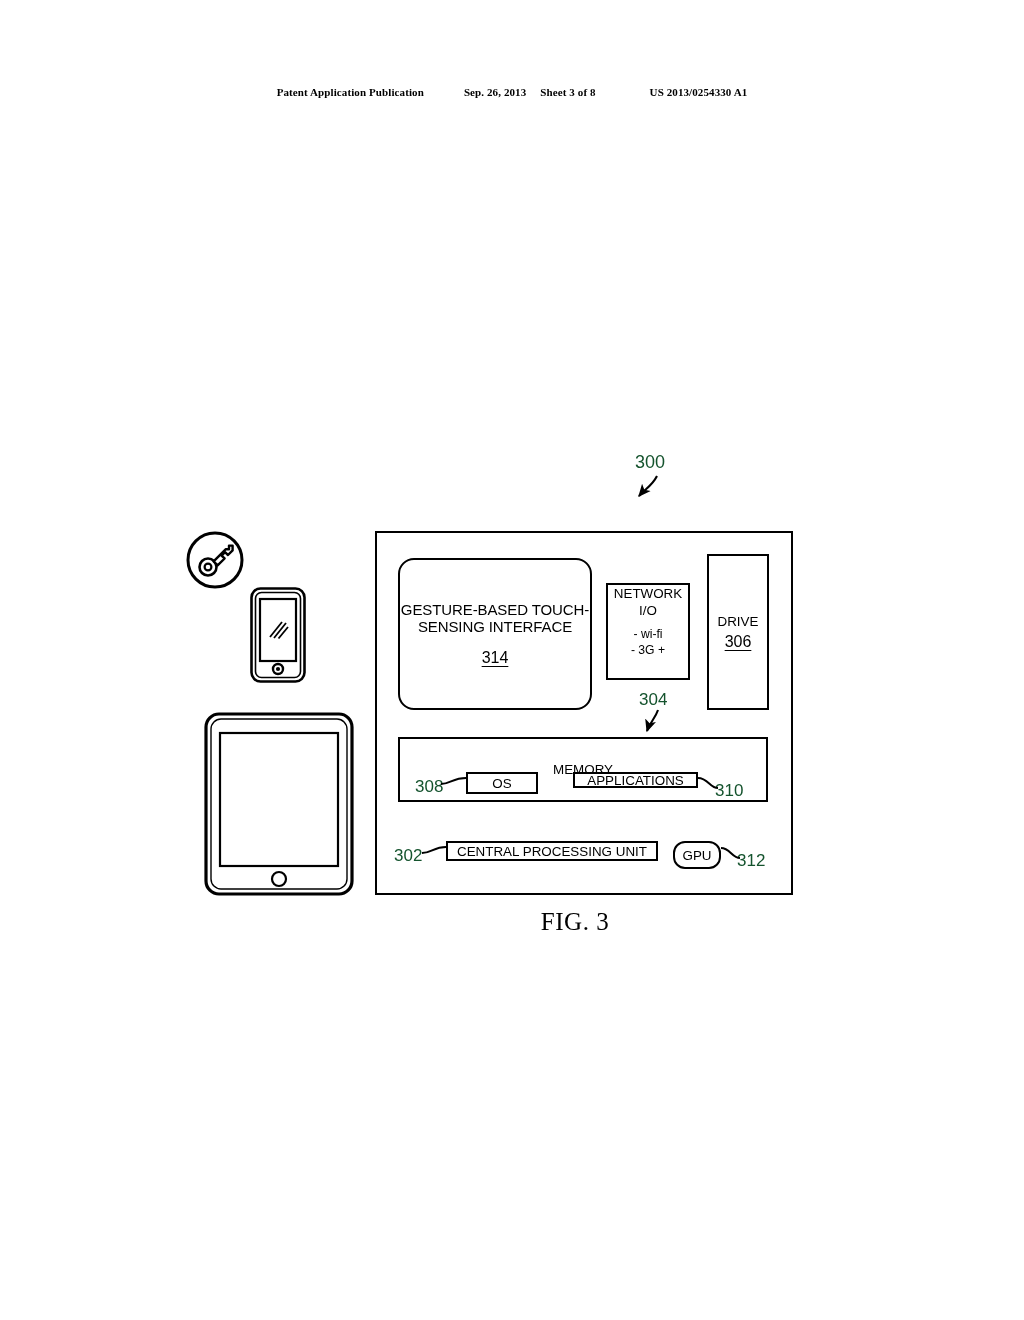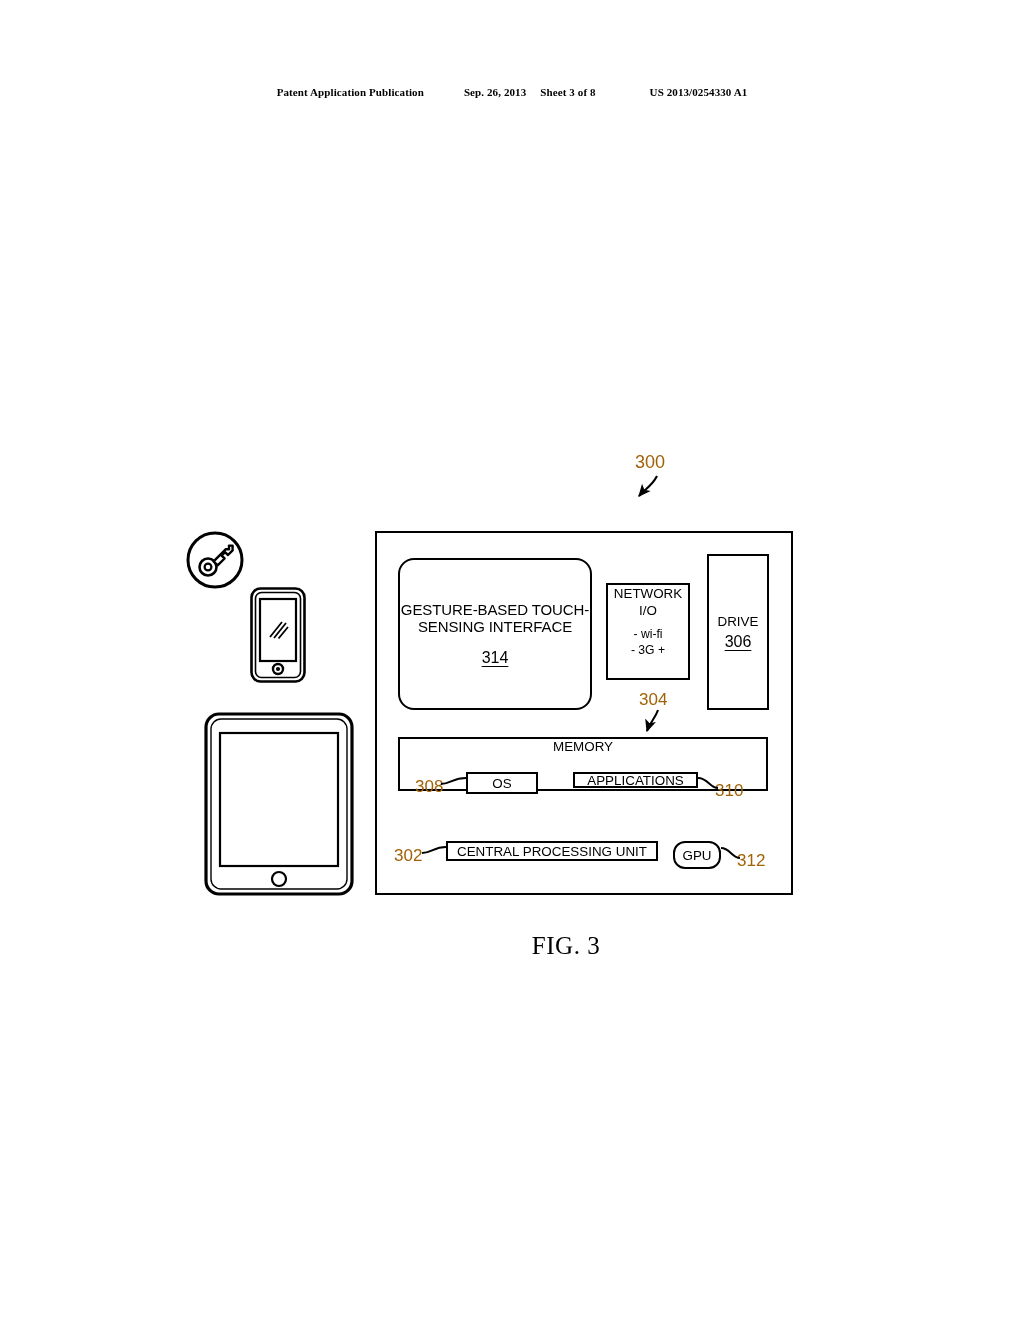--- a/index.html
+++ b/index.html
@@ -115,25 +115,25 @@
     text-decoration: underline;
     text-underline-offset: 3px;
     margin-top: 2px;
   }
 
   
   #memory-box {
     left: 398px;
     top: 737px;
     width: 370px;
-    height: 54px;
+    height: 65px;
     border-width: 2.5px;
     justify-content: flex-start;
     align-items: center;
-    padding-top: 0;
+    padding-top: 23px;
   }
   #memory-box .mem-label { font-size: 13.4px; }
 
   
   #os-box {
     left: 466px;
     top: 772px;
     width: 72px;
     height: 22px;
     border-width: 2px;
@@ -170,50 +170,49 @@
     border-width: 2.5px;
     font-size: 13.4px;
     border-radius: 12px;
   }
 
   
   .refcall {
     position: absolute;
     font-size: 17px;
     font-family: "Liberation Sans", sans-serif;
-    color: #a16207;
+    color: #14532d;
     white-space: nowrap;
   }
   #ref-300 { left: 635px; top: 452px; font-size: 18px; }
   #ref-304 { left: 639px; top: 690px; font-size: 17px; }
   #ref-308 { left: 415px; top: 777px; font-size: 17px; }
   #ref-310 { left: 715px; top: 781px; font-size: 17px; }
   #ref-302 { left: 394px; top: 846px; font-size: 17px; }
   #ref-312 { left: 737px; top: 851px; font-size: 17px; }
 
   
   #leaders {
     position: absolute;
     left: 0; top: 0;
     width: 1024px; height: 1320px;
     pointer-events: none;
   }
 
   
   #fig-caption {
     position: absolute;
-    left: 357px;
+    left: 366px;
     top: 908px;
     width: 418px;
     text-align: center;
     font-family: "Liberation Serif", serif;
     font-size: 25px;
     font-weight: normal;
     letter-spacing: 0.5px;
-    margin-top: 24px;
   }
 
   
   #key-badge   { position: absolute; left: 184px; top: 529px;  width: 62px;  height: 62px; }
   #smartphone  { position: absolute; left: 249px; top: 586px;  width: 58px;  height: 98px; }
   #tablet      { position: absolute; left: 203px; top: 711px;  width: 152px; height: 186px; }
 </style>
 </head>
 <body>
 

